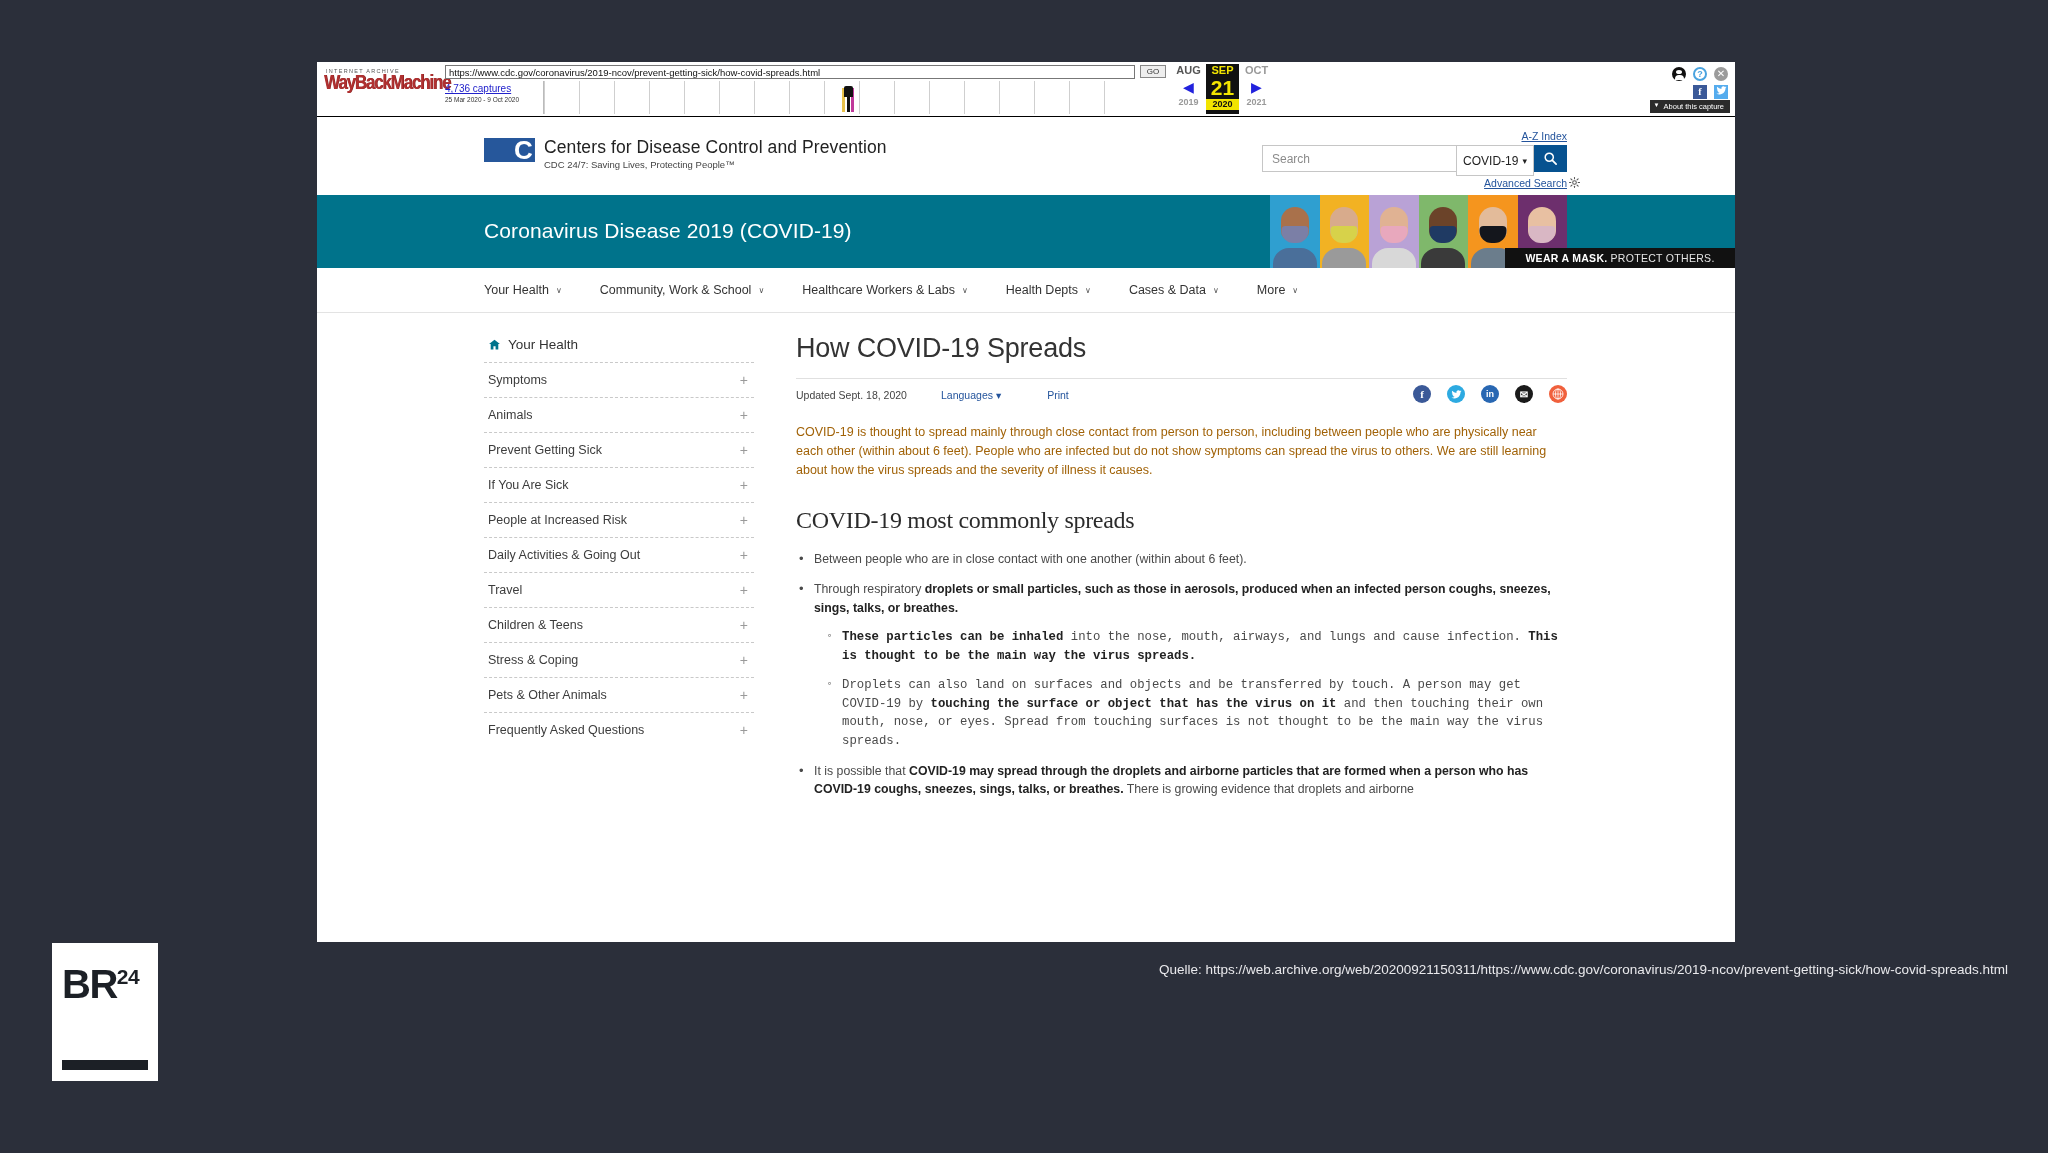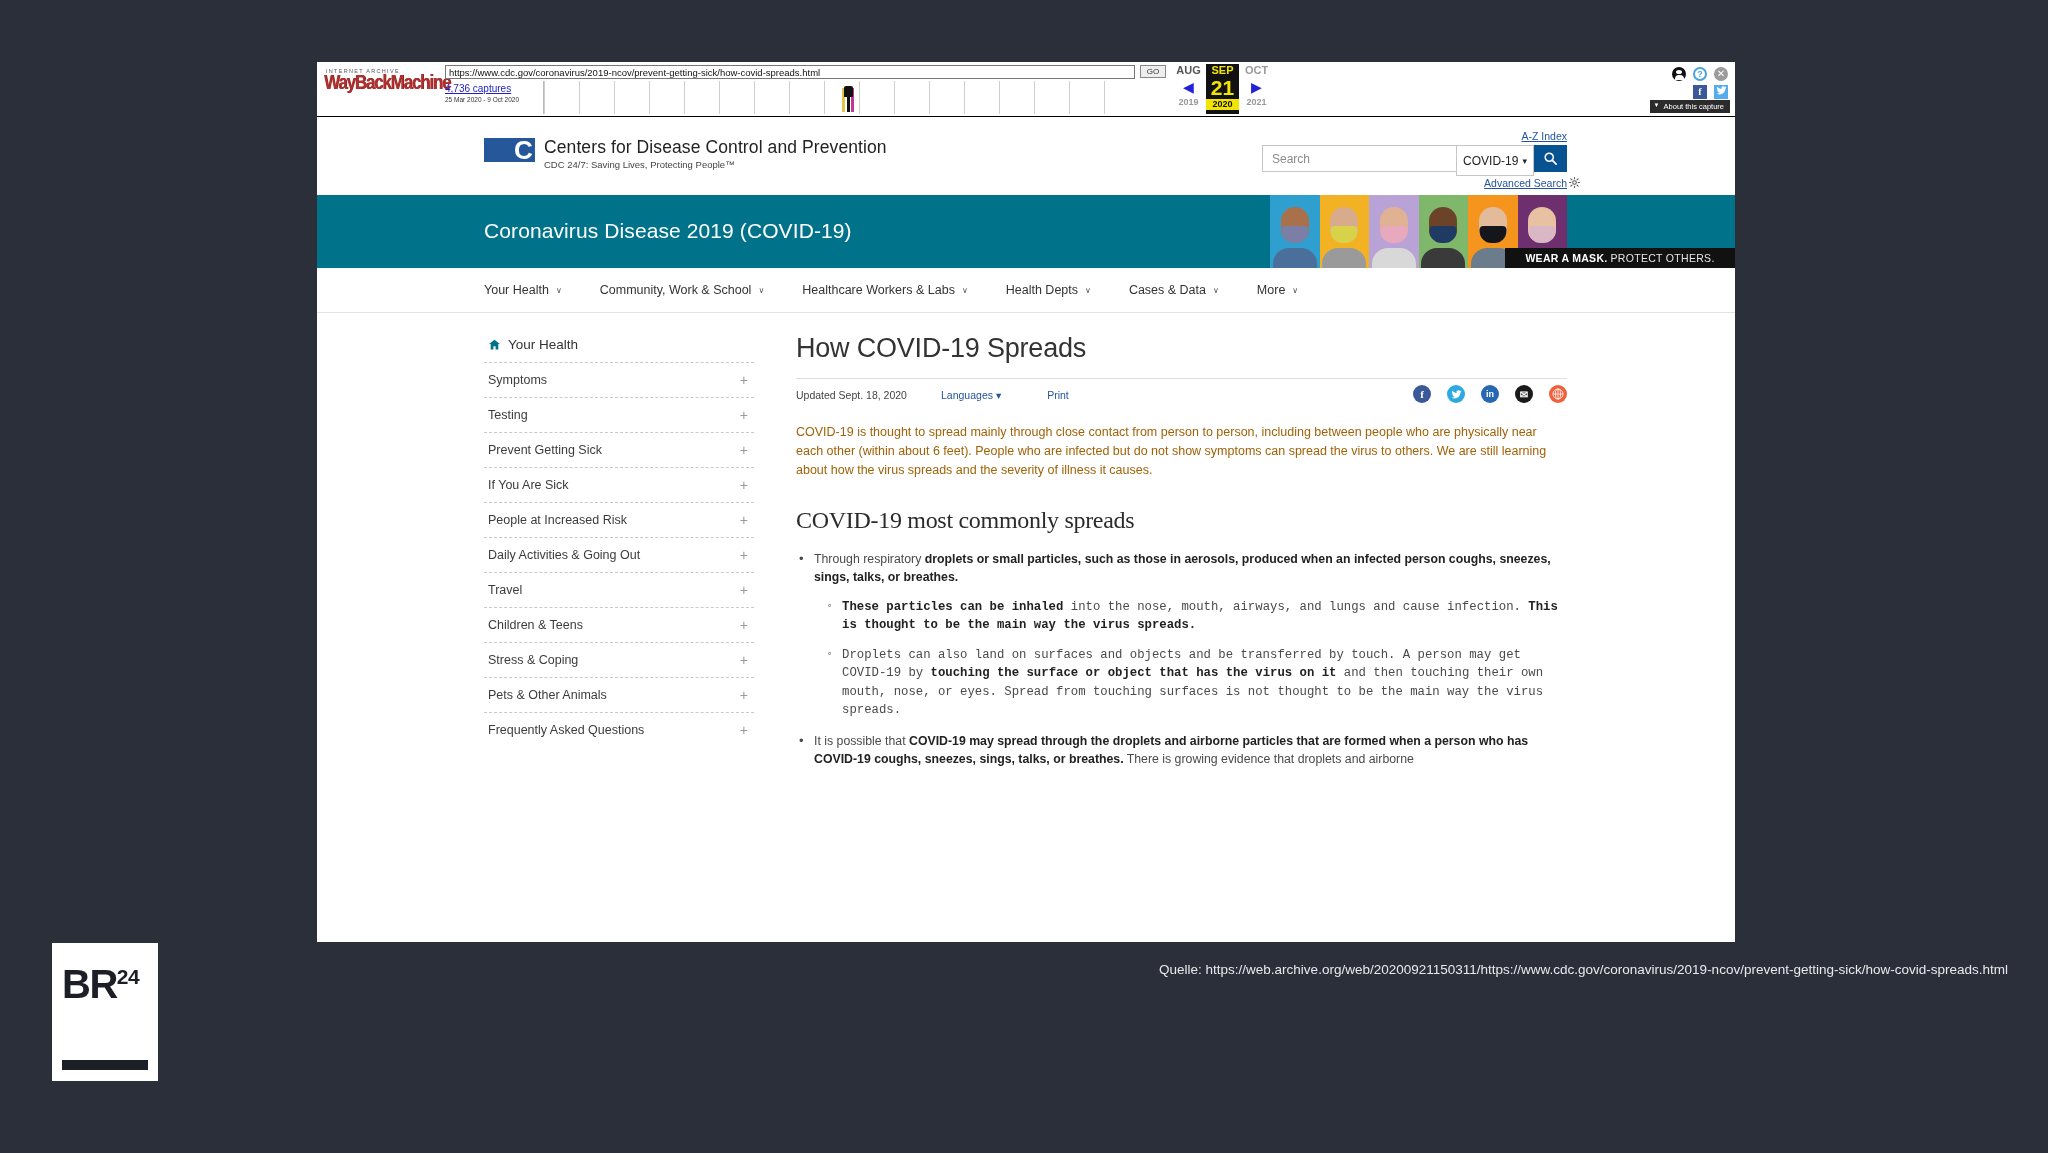--- a/index.html
+++ b/index.html
@@ -509,21 +509,21 @@
             <path d="M12 3 2 11h3v10h5v-6h4v6h5V11h3z" fill="#00738b"></path>
           </svg>
           <span>Your Health</span>
         </div>
         <div id="sidebar-items">
             <div class="sb-item">
               <span>Symptoms</span>
               <span class="sb-plus">+</span>
             </div>
             <div class="sb-item">
-              <span>Testing</span>
+              <span>Animals</span>
               <span class="sb-plus">+</span>
             </div>
             <div class="sb-item">
               <span>Prevent Getting Sick</span>
               <span class="sb-plus">+</span>
             </div>
             <div class="sb-item">
               <span>If You Are Sick</span>
               <span class="sb-plus">+</span>
             </div>
@@ -584,20 +584,23 @@
             </span>
           </span>
         </div>
 
         <p id="main-intro">COVID-19 is thought to spread mainly through close contact from person to person, including between people who are physically near each other (within about 6 feet). People who are infected but do not show symptoms can spread the virus to others. We are still learning about how the virus spreads and the severity of illness it causes.</p>
 
         <h2 id="main-h2">COVID-19 most commonly spreads</h2>
 
         <ul class="cdc-list">
           <li>
+            <span>Between people who are in close contact with one another (within about 6 feet).</span>
+          </li>
+          <li>
             <span>Through respiratory </span><span class="b">droplets or small particles, such as those in aerosols, produced when an infected person coughs, sneezes, sings, talks, or breathes.</span>
             <ul class="cdc-sublist">
               <li>
                 <span class="b">These particles can be inhaled </span><span>into the nose, mouth, airways, and lungs and cause infection. </span><span class="b">This is thought to be the main way the virus spreads.</span>
               </li>
               <li>
                 <span>Droplets can also land on surfaces and objects and be transferred by touch. A person may get COVID-19 by </span><span class="b">touching the surface or object that has the virus on it</span><span> and then touching their own mouth, nose, or eyes. Spread from touching surfaces is not thought to be the main way the virus spreads.</span>
               </li>
             </ul>
           </li>

